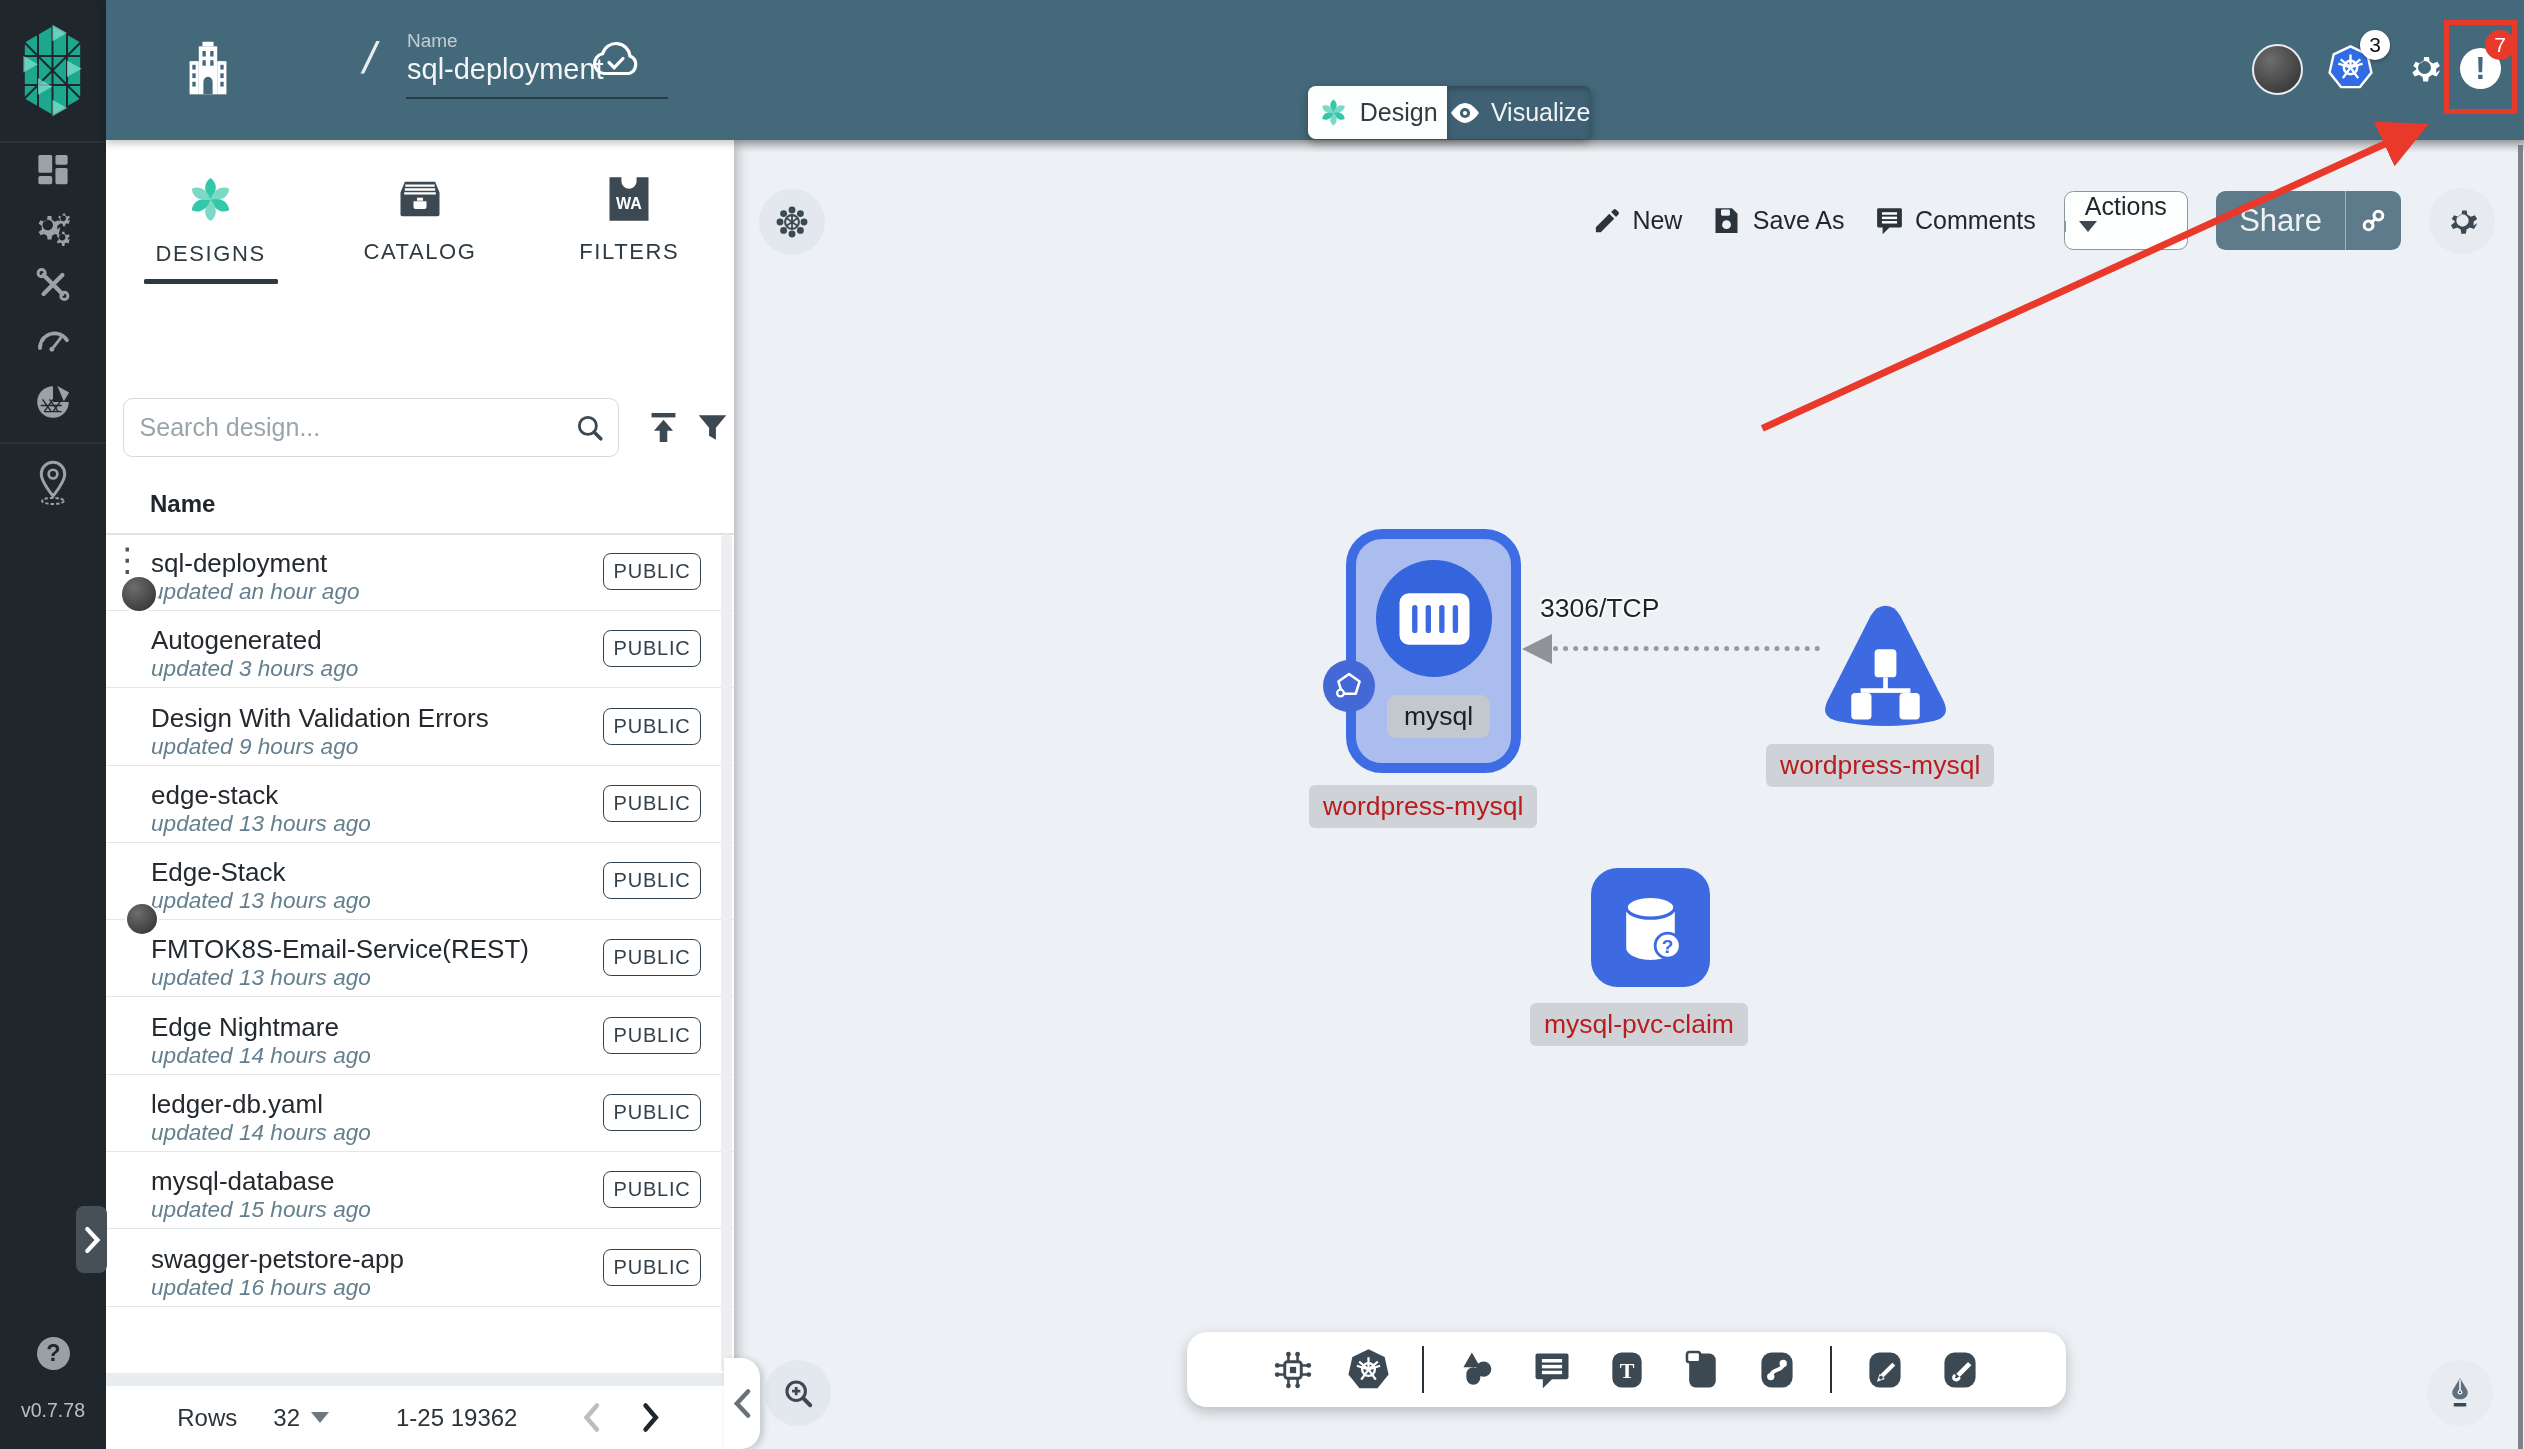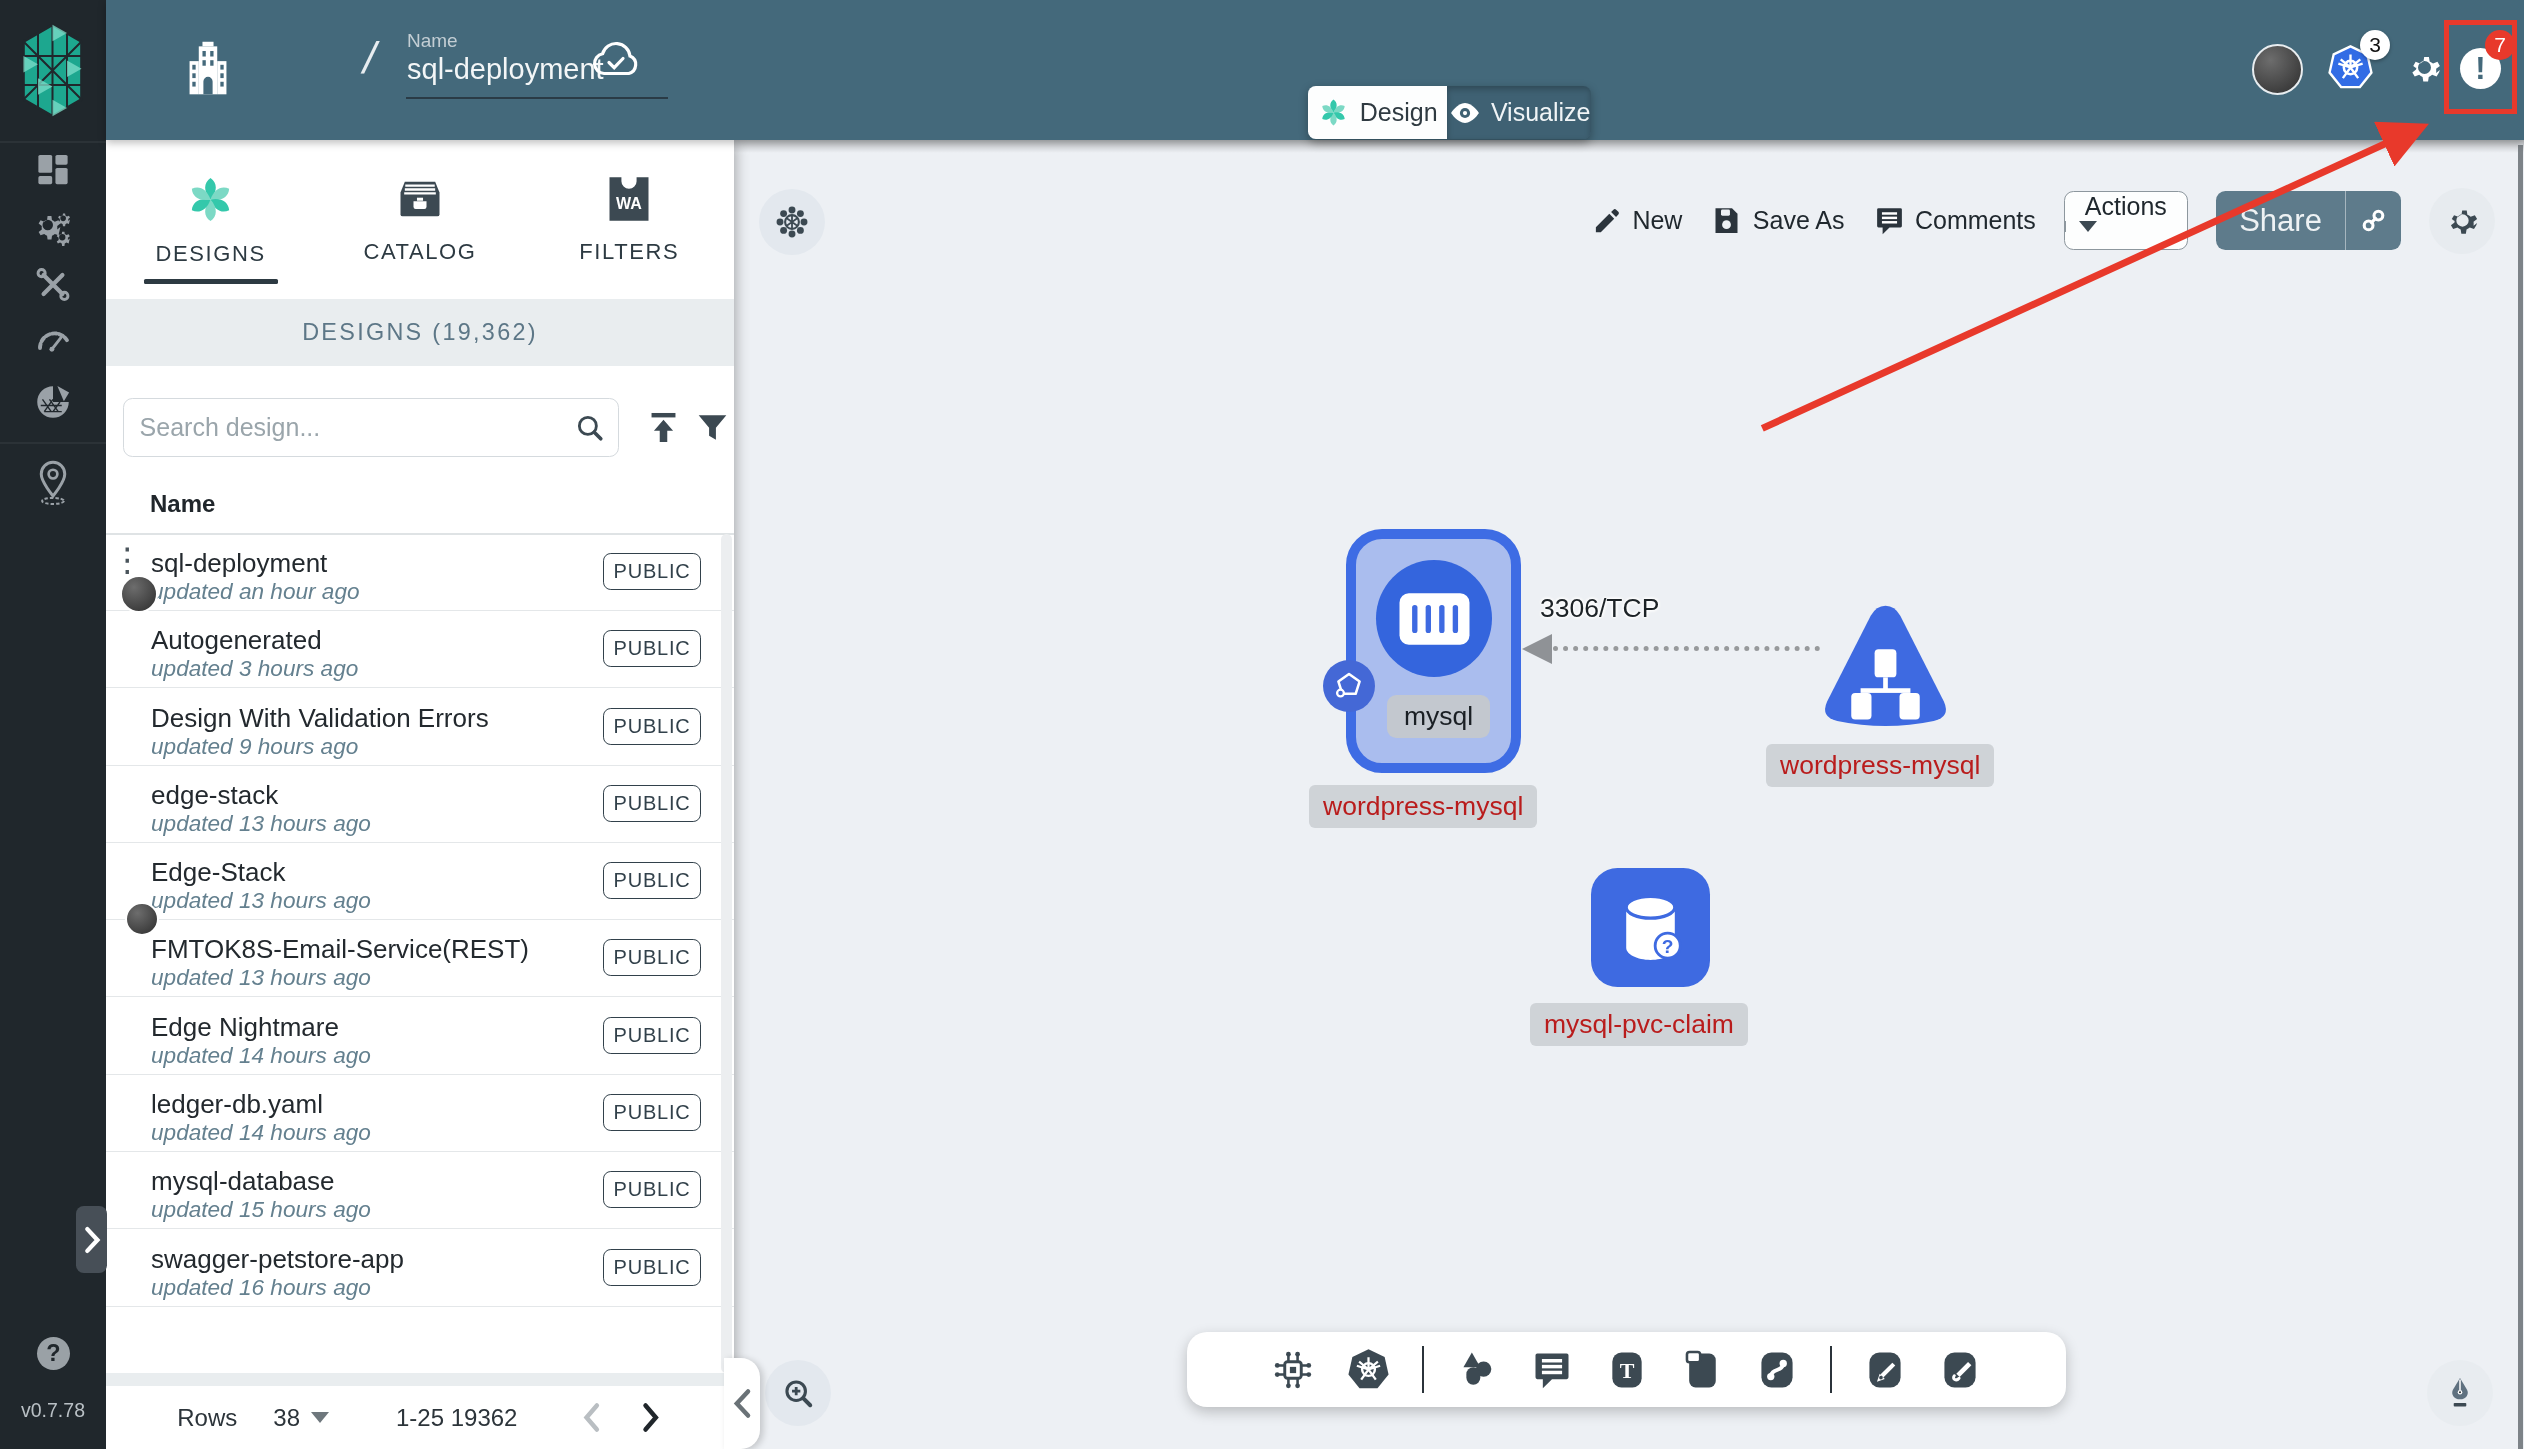--- a/index.html
+++ b/index.html
@@ -354,21 +354,20 @@
       </div>
       <div class="lp-tab">
         <svg width="48" height="52" viewBox="0 0 22 24">
           <path d="M2 2h5.5v1.8a3.5 3.5 0 007 0V2H20v20H2z" fill="#3c4952"></path>
           <text x="11" y="16.5" text-anchor="middle" font-size="7.4" font-weight="bold" font-family="Liberation Sans, sans-serif" fill="#fff">WA</text>
         </svg>
         <span class="lbl">FILTERS</span>
       </div>
     </div>
 
-    <div id="lp-section" class="abs">DESIGNS (19,362)</div>
 
     <div id="lp-search" class="abs">
       <input type="text" placeholder="Search design..." style="">
       <svg width="34" height="34" viewBox="0 0 24 24" style="margin-right:11px;">
         <circle cx="10.5" cy="10.5" r="6" fill="none" stroke="#3c4952" stroke-width="2"></circle>
         <path d="M15 15l4.6 4.6" stroke="#3c4952" stroke-width="2.6" stroke-linecap="round"></path>
       </svg>
     </div>
     <svg class="abs" style="left:537px;top:267px;" width="41" height="41" viewBox="0 0 24 24">
       <rect x="5" y="3.5" width="14" height="2.6" fill="#3c4952"></rect>
@@ -434,21 +433,21 @@
       <div class="lsub">updated 16 hours ago</div>
       <div class="lbadge">PUBLIC</div>
     </div>
 
     <div id="lp-scroll" class="abs"></div>
     <div id="lp-band" class="abs"></div>
 
     <div id="lp-pg" class="abs">
       <span>Rows</span>
       <span class="flexc" style="gap:11px;">
-        <span>38</span>
+        <span>32</span>
         <span class="caret" style="border-top-color:#6e777d;"></span>
       </span>
       <span style="margin-left:31px;">1-25 19362</span>
       <svg width="23.4" height="31" viewBox="0 0 12 18" style="margin-left:26.5px;">
         <path d="M9 2L3 9l6 7" stroke="#b9bec2" stroke-width="2.6" fill="none" stroke-linecap="round"></path>
       </svg>
       <svg width="23.4" height="31" viewBox="0 0 12 18">
         <path d="M3 2l6 7-6 7" stroke="#20262b" stroke-width="2.6" fill="none" stroke-linecap="round"></path>
       </svg>
     </div>

